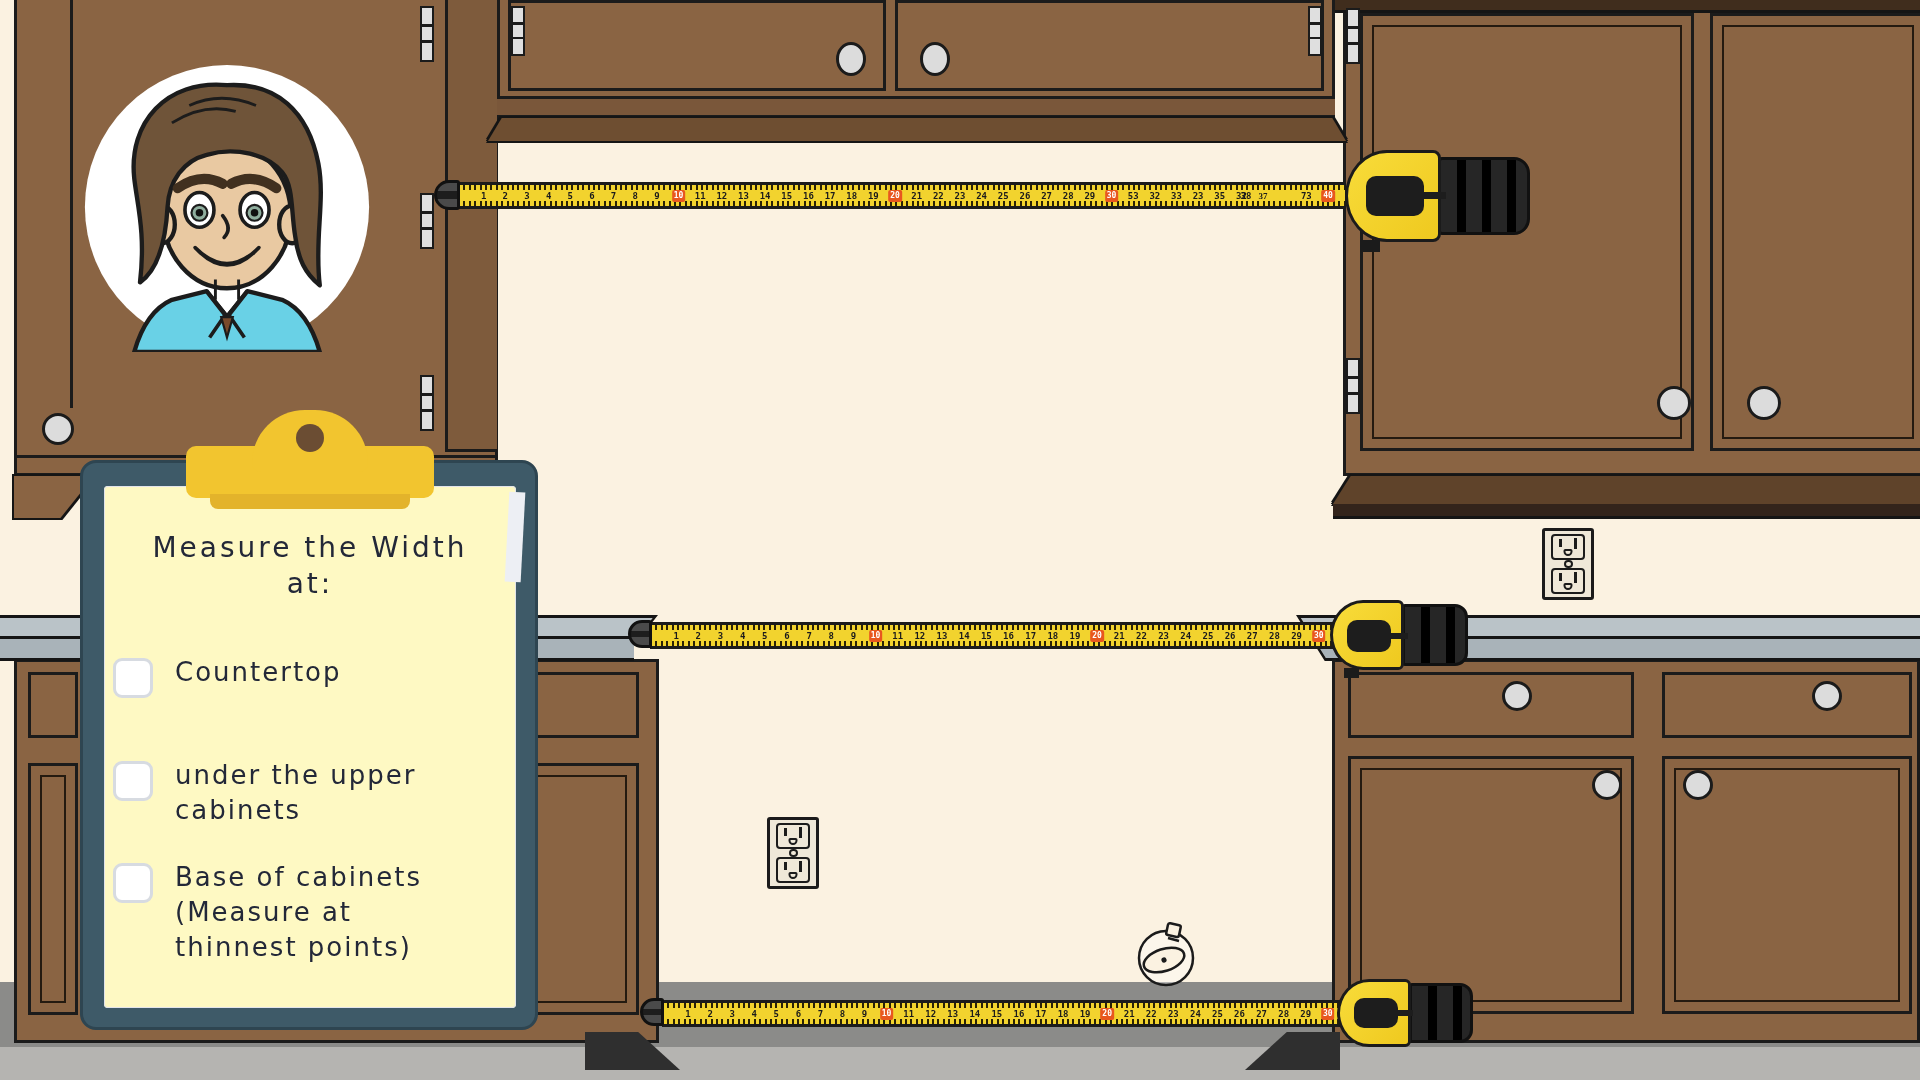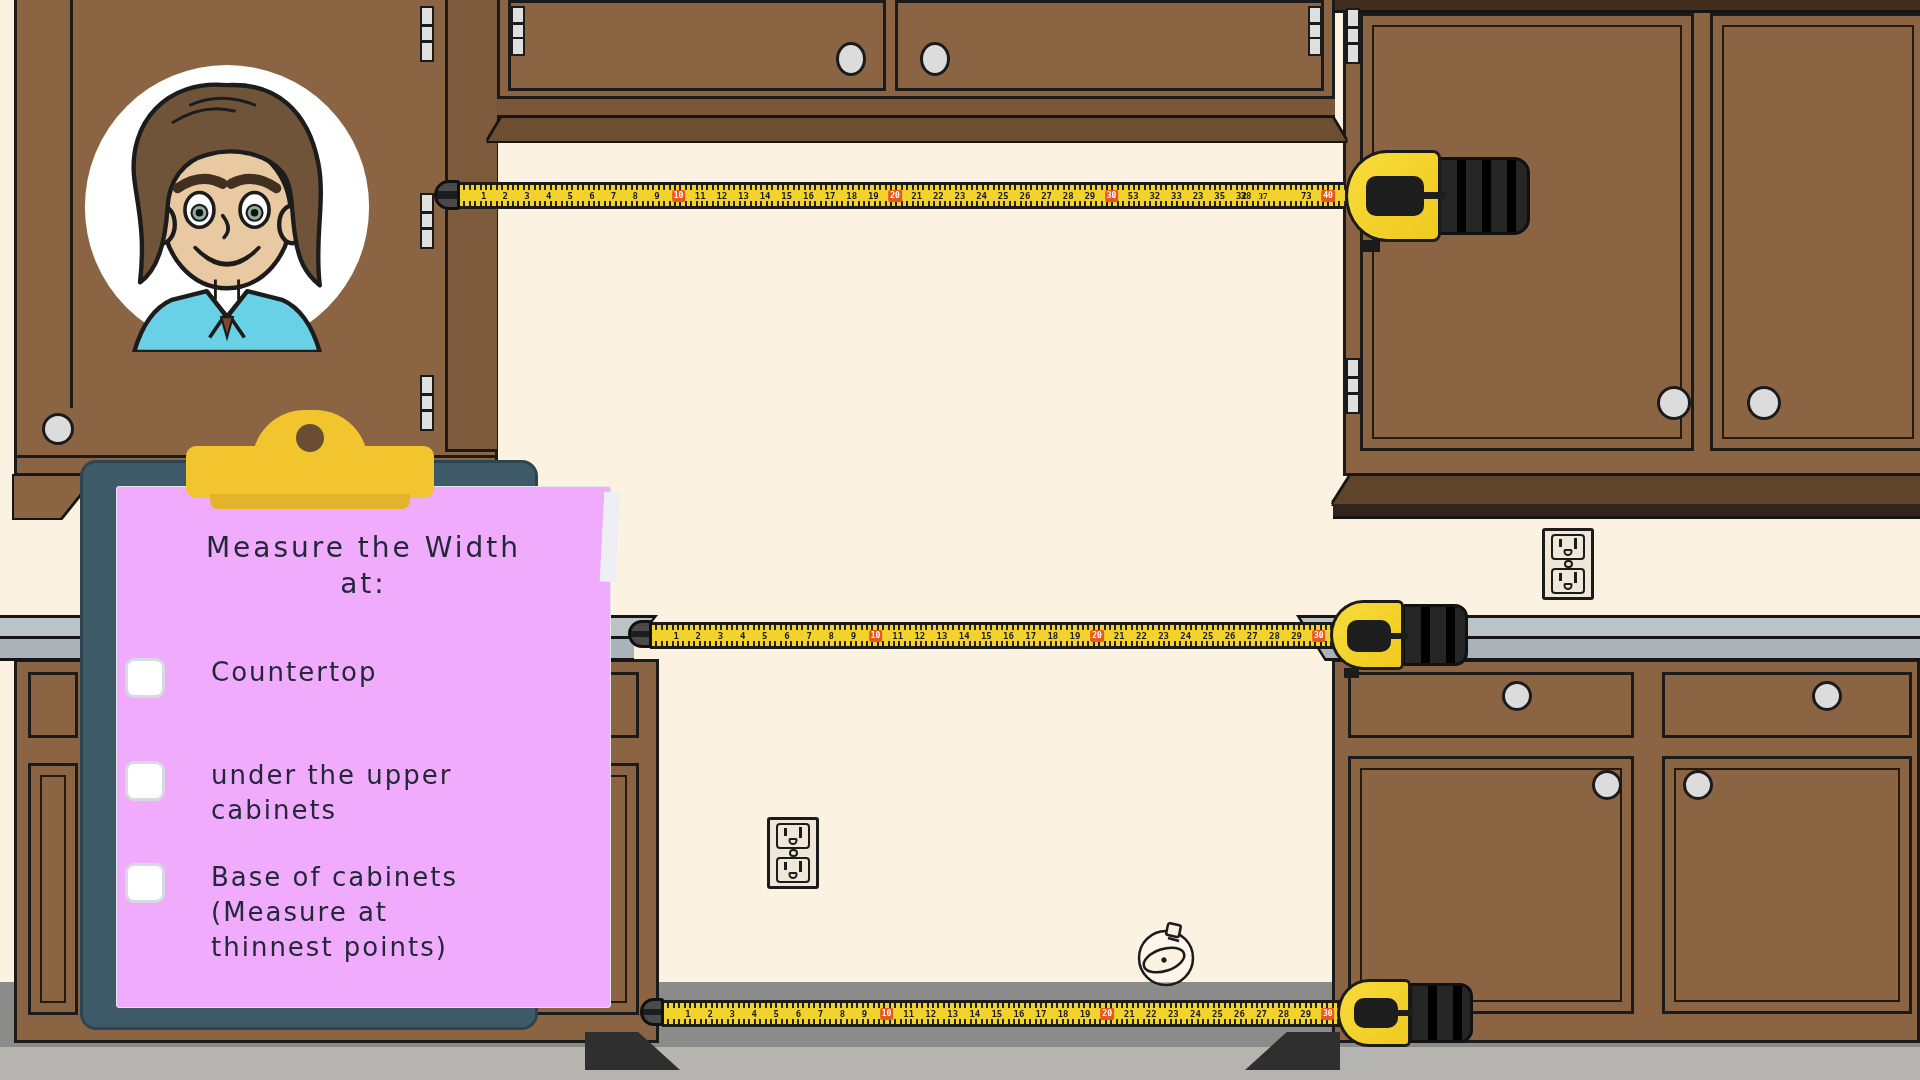--- a/index.html
+++ b/index.html
@@ -37,34 +37,34 @@
         background-image:linear-gradient(to bottom,transparent 0 35%,#1d1d1d 35% 65%,transparent 65%);}
   .tb-yellow{position:absolute;background:linear-gradient(135deg,#F8DC3A,#EFC91F);border:3px solid #1b1b1b;box-sizing:border-box;z-index:8;}
   .tb-back{position:absolute;background:#262626;border:3px solid #111;box-sizing:border-box;z-index:7;
     background-image:repeating-linear-gradient(90deg,transparent 0 16px,#000 16px 25px);}
   .tb-clip{position:absolute;background:#1d1d1d;border-radius:10px;z-index:9;}
   .tb-stem{position:absolute;background:#1d1d1d;z-index:9;}
   .tb-tab{position:absolute;background:#1b1b1b;z-index:9;}
   
   .board{position:absolute;left:80px;top:460px;width:458px;height:570px;background:#3E5A68;
          border:3px solid #2E4551;border-radius:16px;z-index:12;box-sizing:border-box;}
-  .paper{position:absolute;left:116px;top:486px;width:495px;height:522px;background:#f0abfc;border-radius:4px;z-index:13;
+  .paper{position:absolute;left:104px;top:486px;width:412px;height:522px;background:#fef9c3;border-radius:4px;z-index:13;
          box-shadow:0 0 0 1px #e2e4ea inset;}
   .paper::before{content:"";position:absolute;right:-7px;top:6px;width:16px;height:90px;background:#EDEFF4;transform:rotate(3deg);z-index:-1;}
   .clip-hump{position:absolute;left:252px;top:410px;width:116px;height:62px;background:#F2C52F;
              border-radius:58px 58px 10px 10px;z-index:14;}
   .clip-hole{position:absolute;left:296px;top:424px;width:28px;height:28px;background:#6B4D33;border-radius:50%;z-index:15;}
   .clip-bar{position:absolute;left:186px;top:446px;width:248px;height:52px;background:#F2C52F;border-radius:10px;z-index:14;}
   .clip-lip{position:absolute;left:210px;top:494px;width:200px;height:15px;background:#E3B32B;border-radius:0 0 8px 8px;z-index:14;}
   .cb-title{position:absolute;left:0;top:44px;width:100%;text-align:center;font-size:28px;letter-spacing:3px;
             color:#232838;white-space:pre-line;line-height:1.3;z-index:14;}
   .check-row{position:absolute;left:9px;z-index:14;}
   .checkbox{position:absolute;left:0;top:3px;width:40px;height:40px;background:#fff;border:3px solid #D7DBE1;border-radius:9px;box-sizing:border-box;}
   .check-label{position:absolute;left:62px;top:0;width:290px;font-size:26px;letter-spacing:2px;color:#232838;
-               white-space:pre-line;line-height:1.35;margin-left:24px;}
+               white-space:pre-line;line-height:1.35;}
   
   .outlet{position:absolute;width:52px;height:72px;background:#EFE8D8;border:3px solid #1b1b1b;border-radius:3px;
           box-sizing:border-box;z-index:5;display:flex;flex-direction:column;align-items:center;justify-content:space-between;padding:3px 0;}
   .socket{position:relative;width:34px;height:26px;background:#EFE8D8;border:2px solid #1b1b1b;border-radius:4px;box-sizing:border-box;}
   .socket i{position:absolute;background:#1b1b1b;}
   .socket .sl{left:6px;top:3px;width:3px;height:8px;}
   .socket .sr{right:6px;top:2px;width:3px;height:11px;}
   .socket .gr{left:50%;bottom:2px;width:9px;height:7px;background:transparent;border:2px solid #1b1b1b;
               border-radius:2px 2px 5px 5px;transform:translateX(-50%);box-sizing:border-box;}
   .screw{width:9px;height:9px;border:2px solid #1b1b1b;border-radius:50%;box-sizing:border-box;}

